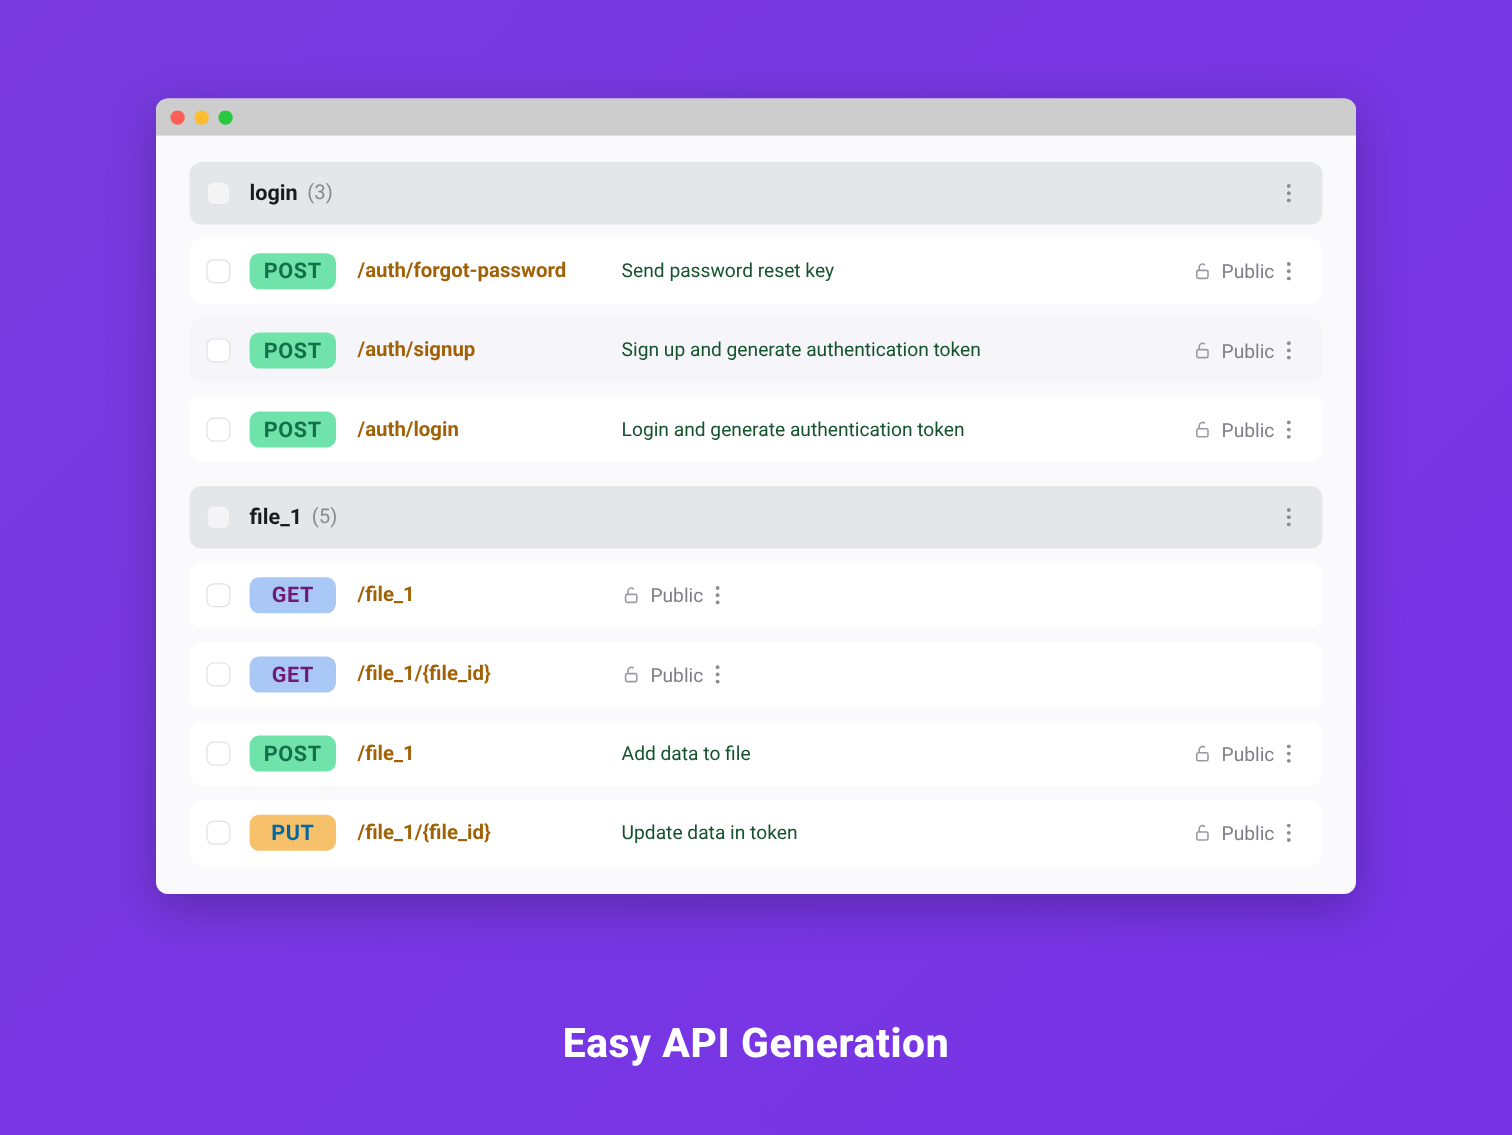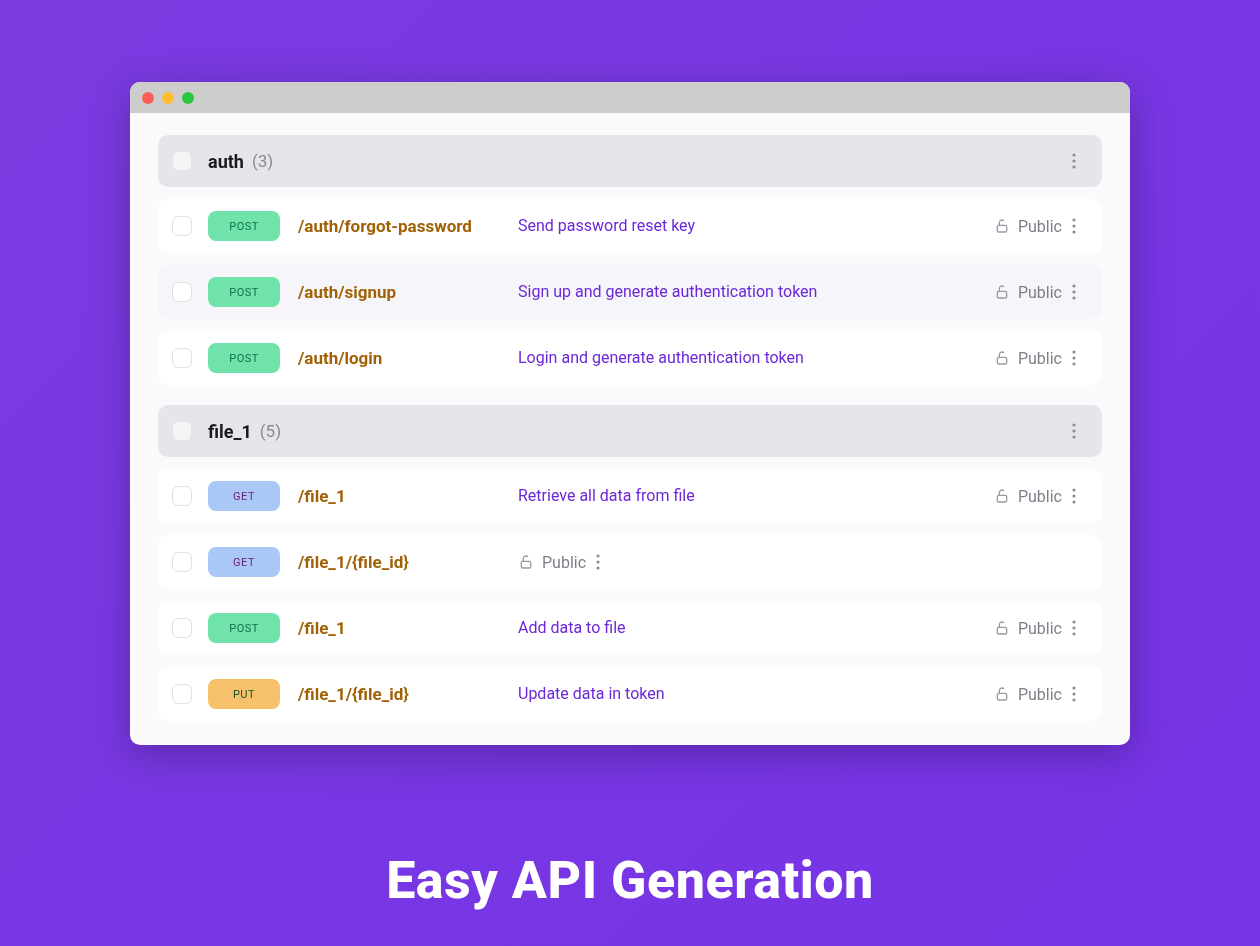--- a/index.html
+++ b/index.html
@@ -92,79 +92,79 @@
   .endpoint-row.alt{ background:#F6F6FA; }
 
   .method-badge{
     margin-left:16px;
     width:72px;
     height:30px;
     border-radius:8px;
     display:flex;
     align-items:center;
     justify-content:center;
-    font-size:11px;
-    font-weight:400;
+    font-size:18px;
+    font-weight:700;
     letter-spacing:0.5px;
     flex:0 0 72px;
   }
   .m-post{ background:#6FE3A9; color:#14704A; }
   .m-get { background:#A9C8F5; color:#701a75; }
-  .m-put { background:#F7C06A; color:#14532d; }
+  .m-put { background:#F7C06A; color:#0369a1; }
 
   .path{
     margin-left:18px;
     font-weight:700;
     font-size:17px;
     color:#a16207;
     min-width:220px;
     flex:0 0 220px;
   }
   .desc{
     flex:1;
     font-size:16px;
-    color:#6d28d9;
+    color:#14532d;
     padding-right:12px;
     line-height:1.35;
   }
   .visibility{
     display:flex;
     align-items:center;
     gap:8px;
     color:#7E7E89;
     font-size:16px;
   }
   .visibility svg{ width:16px; height:18px; stroke:#9A9AA5; }
   .tagline{
     position:absolute;
     left:0; right:0;
     top:850px;
     text-align:center;
-    font-size:52px;
+    font-size:34px;
     font-weight:800;
     color:#fff;
     letter-spacing:0.5px;
   }
 </style>
 </head>
 <body>
 
 <div class="stage">
   <div class="window">
     <div class="titlebar">
       <div class="tl-dot tl-red"></div>
       <div class="tl-dot tl-yellow"></div>
       <div class="tl-dot tl-green"></div>
     </div>
 
     <div class="content">
 
       <div class="group-header">
         <div class="checkbox"></div>
-        <div class="group-title">auth</div>
+        <div class="group-title">login</div>
         <div class="group-count">(3)</div>
         <div class="spacer"></div>
         <div class="kebab">
           <svg viewBox="0 0 4 16">
               <circle cx="2" cy="2" r="1.6" fill="currentColor"></circle>
               <circle cx="2" cy="8" r="1.6" fill="currentColor"></circle>
               <circle cx="2" cy="14" r="1.6" fill="currentColor"></circle>
             </svg>
         </div>
       </div>
@@ -243,21 +243,20 @@
               <circle cx="2" cy="8" r="1.6" fill="currentColor"></circle>
               <circle cx="2" cy="14" r="1.6" fill="currentColor"></circle>
             </svg>
         </div>
       </div>
 
       <div class="endpoint-row">
         <div class="checkbox"></div>
         <div class="method-badge m-get">GET</div>
         <div class="path">/file_1</div>
-        <div class="desc">Retrieve all data from file</div>
         <div class="visibility">
           <svg viewBox="0 0 24 24" fill="none" stroke-width="2">
               <rect x="5" y="11" width="14" height="10" rx="2"></rect>
               <path d="M8 11V7a4 4 0 0 1 7-2.6"></path>
             </svg>
           <span>Public</span>
         </div>
         <div class="kebab">
           <svg viewBox="0 0 4 16">
               <circle cx="2" cy="2" r="1.6" fill="currentColor"></circle>

